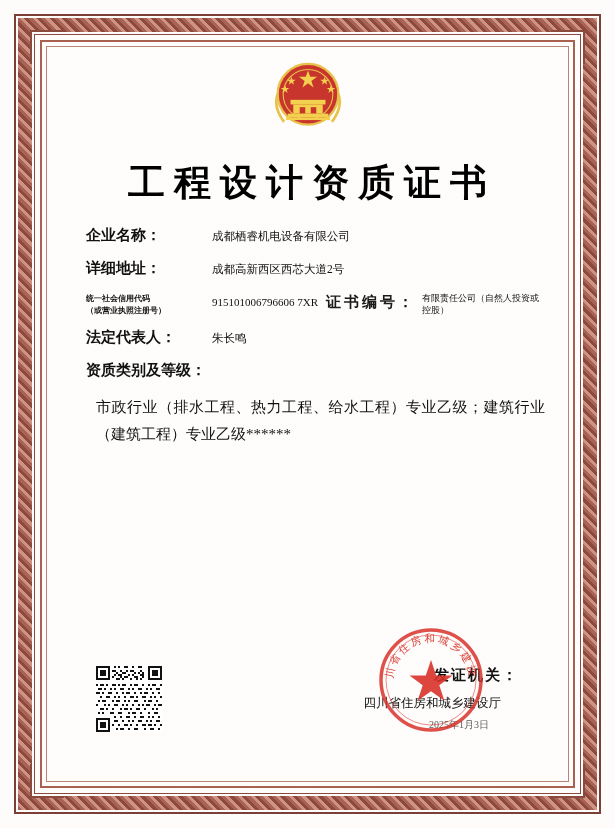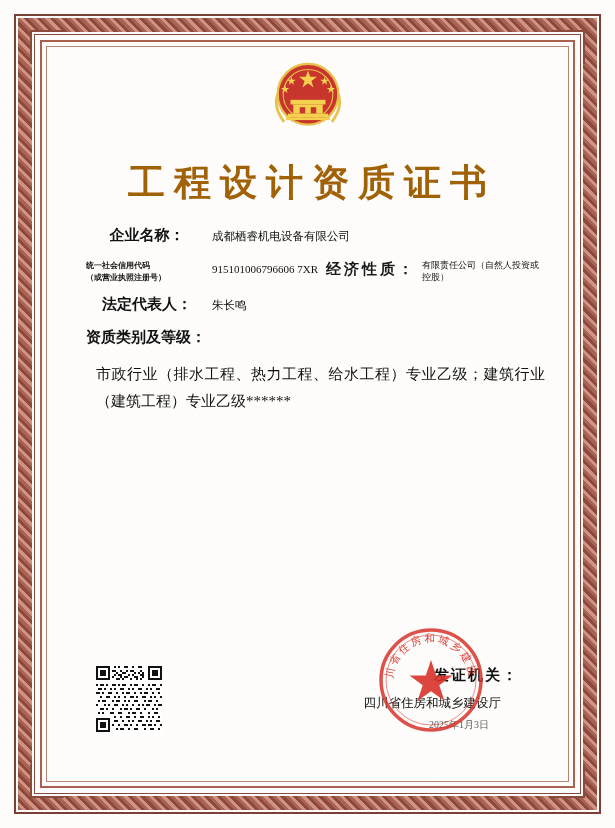--- a/index.html
+++ b/index.html
@@ -107,21 +107,21 @@
   .title {
     position: absolute;
     top: 158px;
     left: 0;
     right: 0;
     text-align: center;
     font-family: "DejaVu Serif", "Liberation Serif", serif;
     font-size: 37px;
     font-weight: bold;
     letter-spacing: 9px;
-    color: #a16207;
+    color: #000000;
     text-indent: 9px;
   }
 
   
   .fields {
     position: absolute;
     left: 86px;
     right: 70px;
     top: 226px;
   }
@@ -140,21 +140,20 @@
   .val {
     font-size: 11.5px;
     color: #111;
     padding-left: 4px;
     padding-top: 3px;
     font-family: "Liberation Serif", serif;
   }
   .w-label {
     width: 122px;
     flex: 0 0 122px;
-    text-align: center;
   }
 
   .lbl-two {
     width: 122px;
     flex: 0 0 122px;
     font-size: 8px;
     font-weight: bold;
     line-height: 12px;
     color: #111;
     padding-top: 1px;
@@ -303,28 +302,32 @@
 
   <div class="title">工程设计资质证书</div>
 
   <div class="fields">
 
     <div class="row">
       <div class="lbl w-label">企业名称：</div>
       <div class="val">成都栖睿机电设备有限公司</div>
     </div>
 
+    <div class="row">
+      <div class="lbl w-label">详细地址：</div>
+      <div class="val">成都高新西区西芯大道2号</div>
+    </div>
 
     <div class="row">
       <div class="lbl-two">
         <div>统一社会信用代码</div>
         <div>（或营业执照注册号）</div>
       </div>
       <div class="val code-val">915101006796606 7XR</div>
-      <div class="inline-lbl">经济性质：</div>
+      <div class="inline-lbl">证书编号：</div>
       <div class="val econ-val">有限责任公司（自然人投资或控股）</div>
     </div>
 
 
     <div class="row">
       <div class="lbl w-label">法定代表人：</div>
       <div class="val">朱长鸣</div>
     </div>
 
     <div class="row">

